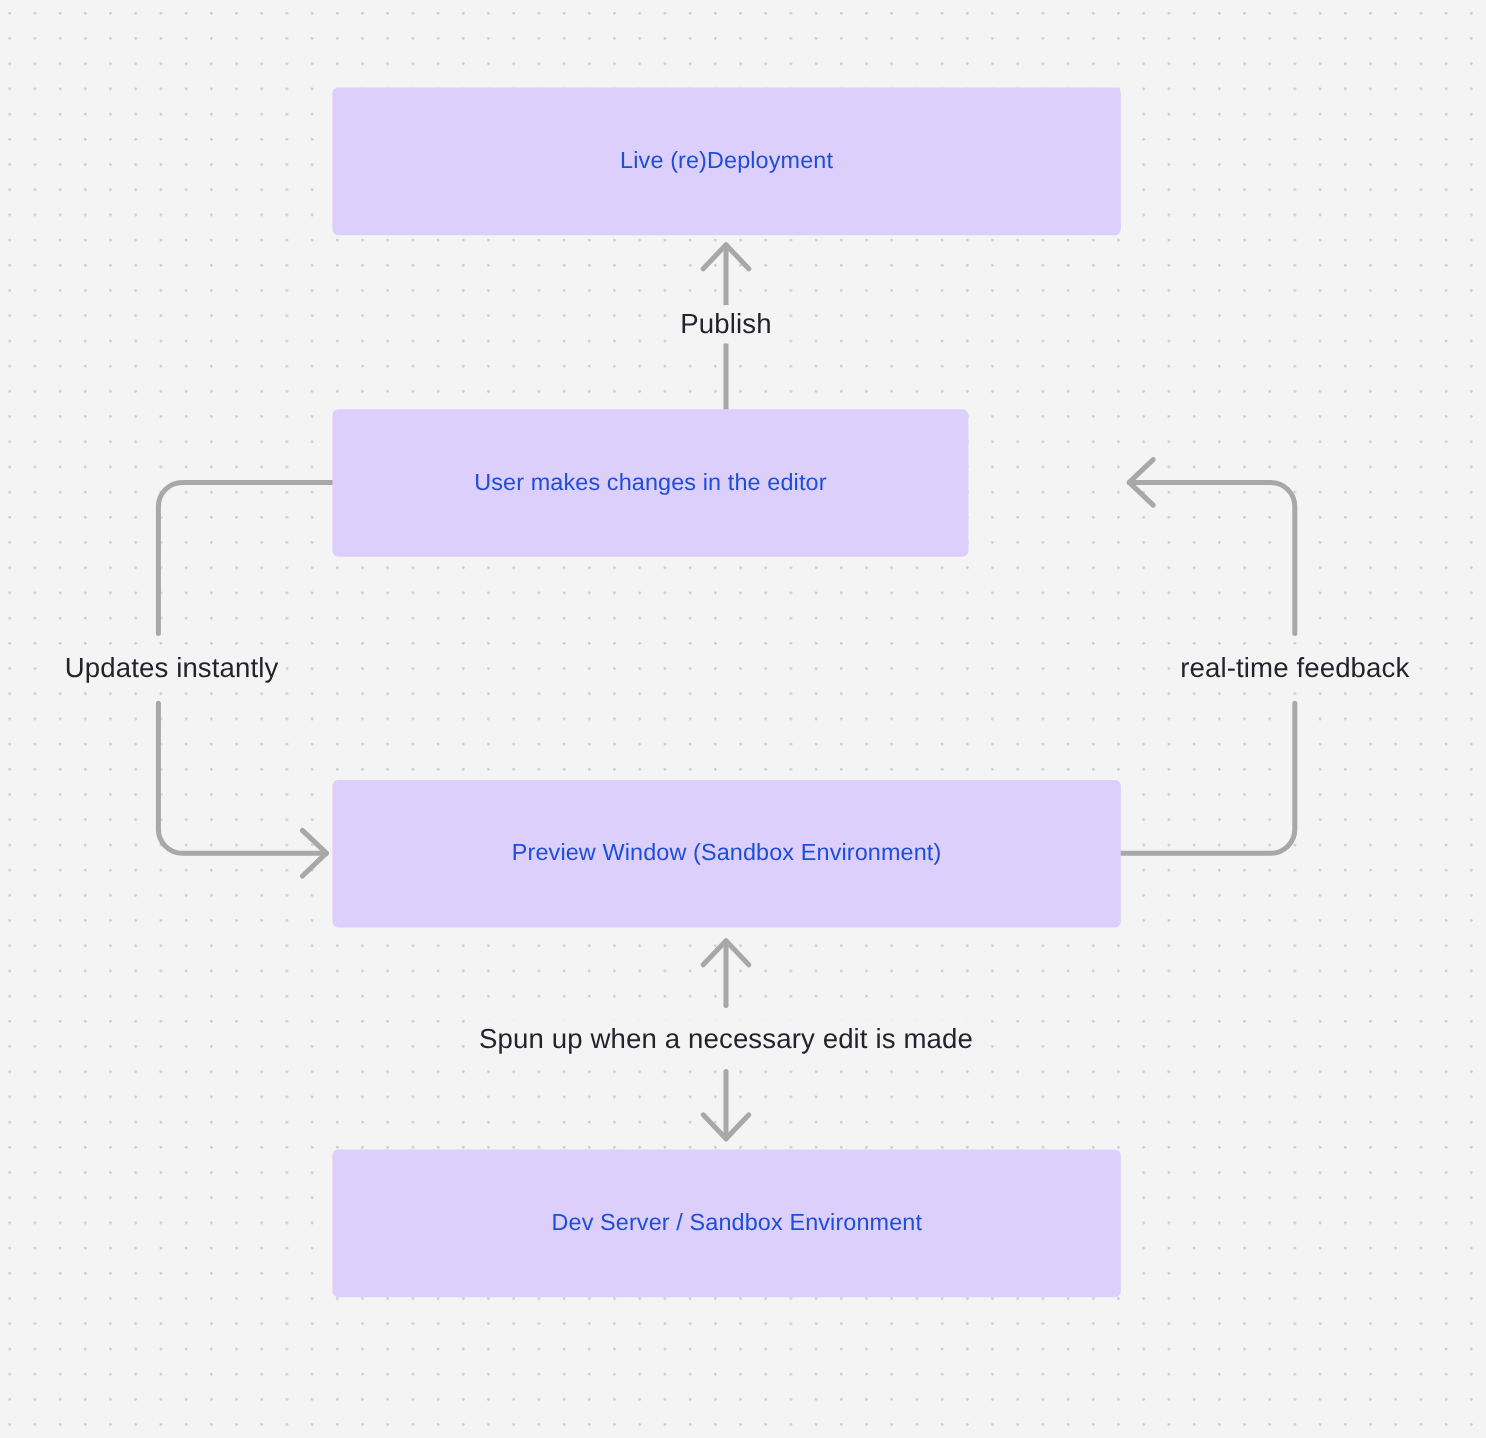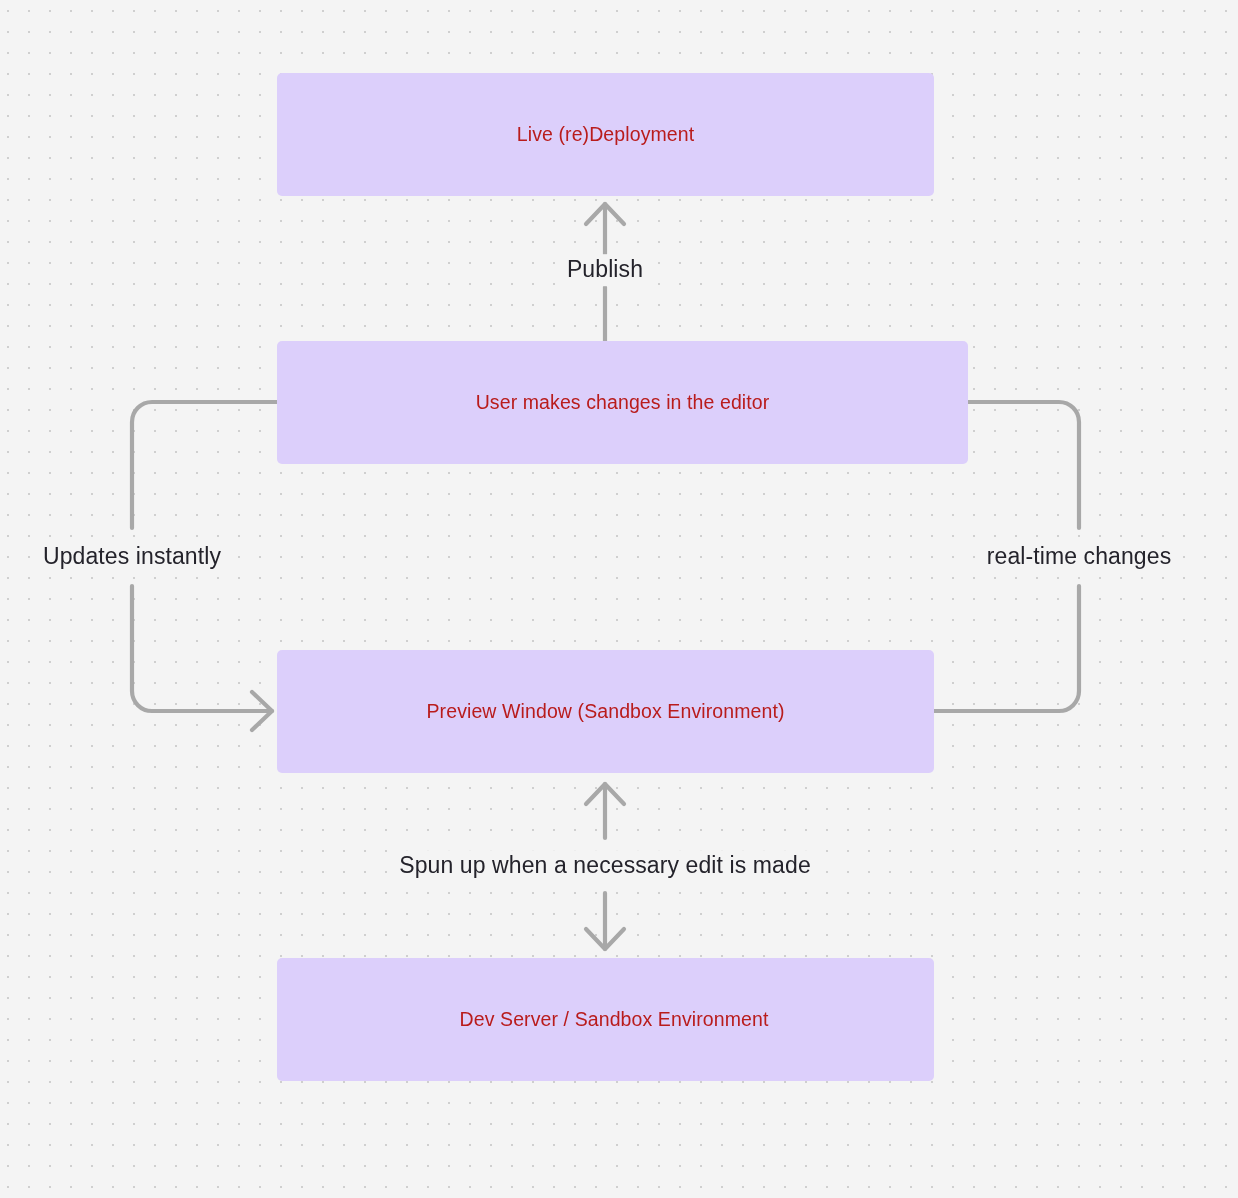--- a/index.html
+++ b/index.html
@@ -35,47 +35,47 @@
   }
 
   .node {
     position: absolute;
     box-sizing: border-box;
     background-color: #dccffb;
     border-radius: 5px;
     display: flex;
     align-items: center;
     justify-content: center;
-    color: #b91c1c;
+    color: #1d4ed8;
     font-size: 19.5px;
     letter-spacing: 0.1px;
     line-height: 1.25;
     text-align: center;
     padding: 0 18px;
   }
 
   .node-live      { left: 277px; top: 73px;  width: 657px; height: 123px; }
-  .node-editor    { left: 277px; top: 341px; width: 691px; height: 123px; }
+  .node-editor    { left: 277px; top: 341px; width: 530px; height: 123px; }
   .node-preview   { left: 277px; top: 650px; width: 657px; height: 123px; text-align: center; }
   .node-devserver { left: 277px; top: 958px; width: 657px; height: 123px; padding-left: 35px; }
 
   .edge-label {
     position: absolute;
     color: #24232b;
     font-size: 23px;
     letter-spacing: 0.1px;
     line-height: 1.2;
     white-space: nowrap;
     background-color: #f4f4f4;
     padding: 2px 6px;
     transform: translate(-50%, -50%);
   }
 
   .label-publish  { left: 605px; top: 270px; }
-  .label-updates  { left: 132px; top: 557px; }
+  .label-updates  { left: 143px; top: 557px; }
   .label-feedback { left: 1079px; top: 557px; }
   .label-spunup   { left: 605px; top: 866px; }
 </style>
 </head>
 <body>
 
 <div id="canvas">
 
   <svg class="edge-layer" width="1238" height="1198" viewBox="0 0 1238 1198">
 
@@ -118,17 +118,17 @@
   </div>
 
   <div class="node node-devserver">
     <span>Dev Server / Sandbox Environment</span>
   </div>
 
   <div class="edge-label label-publish">Publish</div>
 
   <div class="edge-label label-updates">Updates instantly</div>
 
-  <div class="edge-label label-feedback">real-time changes</div>
+  <div class="edge-label label-feedback">real-time feedback</div>
 
   <div class="edge-label label-spunup">Spun up when a necessary edit is made</div>
 
 </div>
 
 </body></html>

